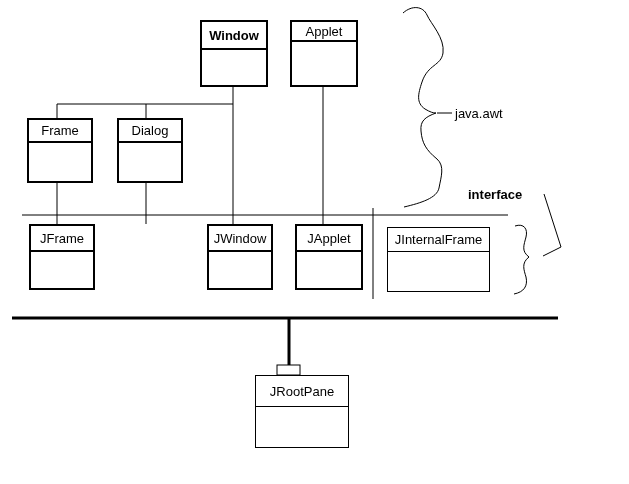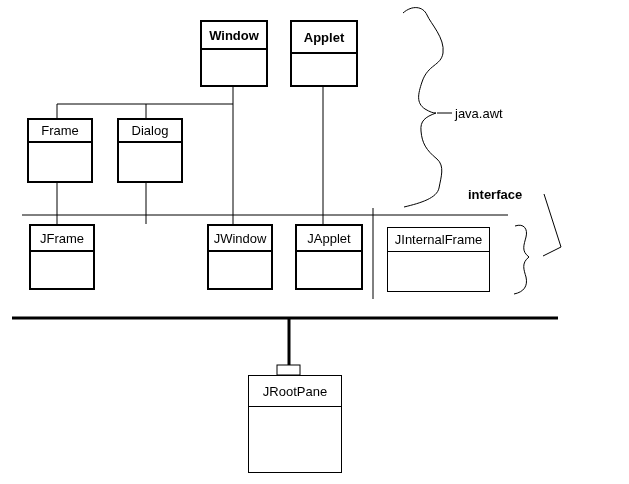--- a/index.html
+++ b/index.html
@@ -81,21 +81,21 @@
 
     <polyline points="544,194 561,247 543,256" fill="none" stroke="#000" stroke-width="1"></polyline>
   </svg>
 
   <div class="cbox" style="left:200px; top:20px; width:68px; height:67px;">
     <div class="title" style="height:28px;font-weight:bold;">Window</div>
     <div class="body"></div>
   </div>
 
   <div class="cbox" style="left:290px; top:20px; width:68px; height:67px;">
-    <div class="title" style="height:32px;font-weight:bold;">Applet</div>
+    <div class="title" style="height:20px;">Applet</div>
     <div class="body"></div>
   </div>
 
   <div class="cbox" style="left:27px; top:118px; width:66px; height:65px;">
     <div class="title" style="height:23px;">Frame</div>
     <div class="body"></div>
   </div>
 
   <div class="cbox" style="left:29px; top:224px; width:66px; height:66px;">
     <div class="title" style="height:26px;">JFrame</div>
@@ -116,21 +116,21 @@
   <div class="cbox" style="left:295px; top:224px; width:68px; height:66px;">
     <div class="title" style="height:26px;">JApplet</div>
     <div class="body"></div>
   </div>
 
   <div class="cbox thin" style="left:387px; top:227px; width:103px; height:65px;">
     <div class="title" style="height:24px;">JInternalFrame</div>
     <div class="body"></div>
   </div>
 
-  <div class="cbox thin" style="left:248px; top:375px; width:94px; height:98px;">
+  <div class="cbox thin" style="left:255px; top:375px; width:94px; height:73px;">
     <div class="title" style="height:31px;">JRootPane</div>
     <div class="body"></div>
   </div>
 
   <div class="note" style="left:455px; top:106px;">java.awt</div>
   <div class="note bold" style="left:468px; top:187px;">interface</div>
 
 </div>
 
 </body></html>

